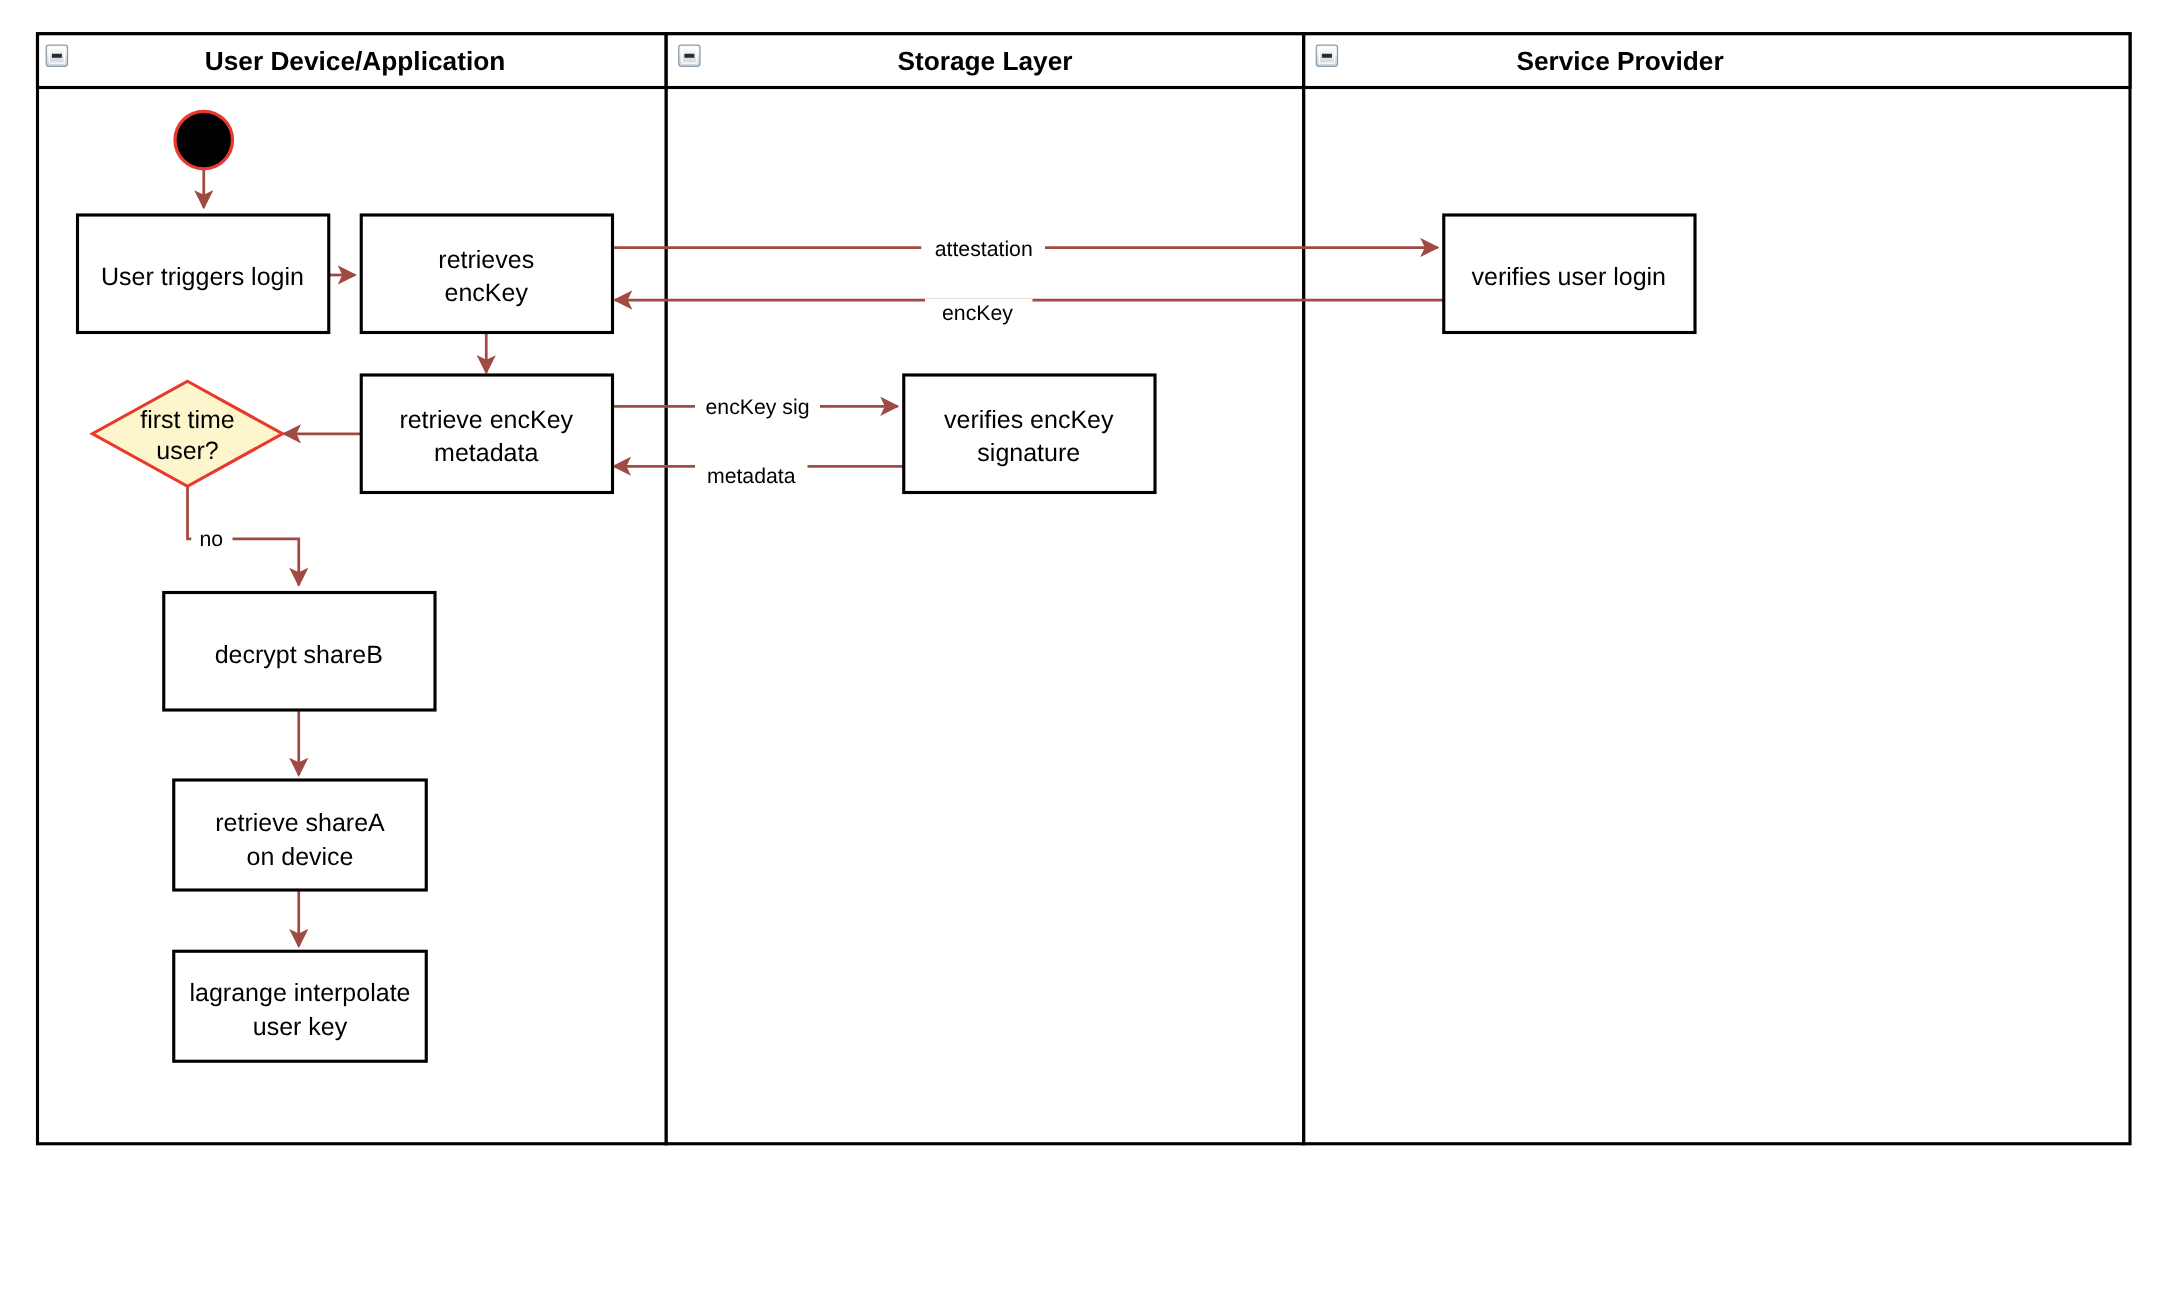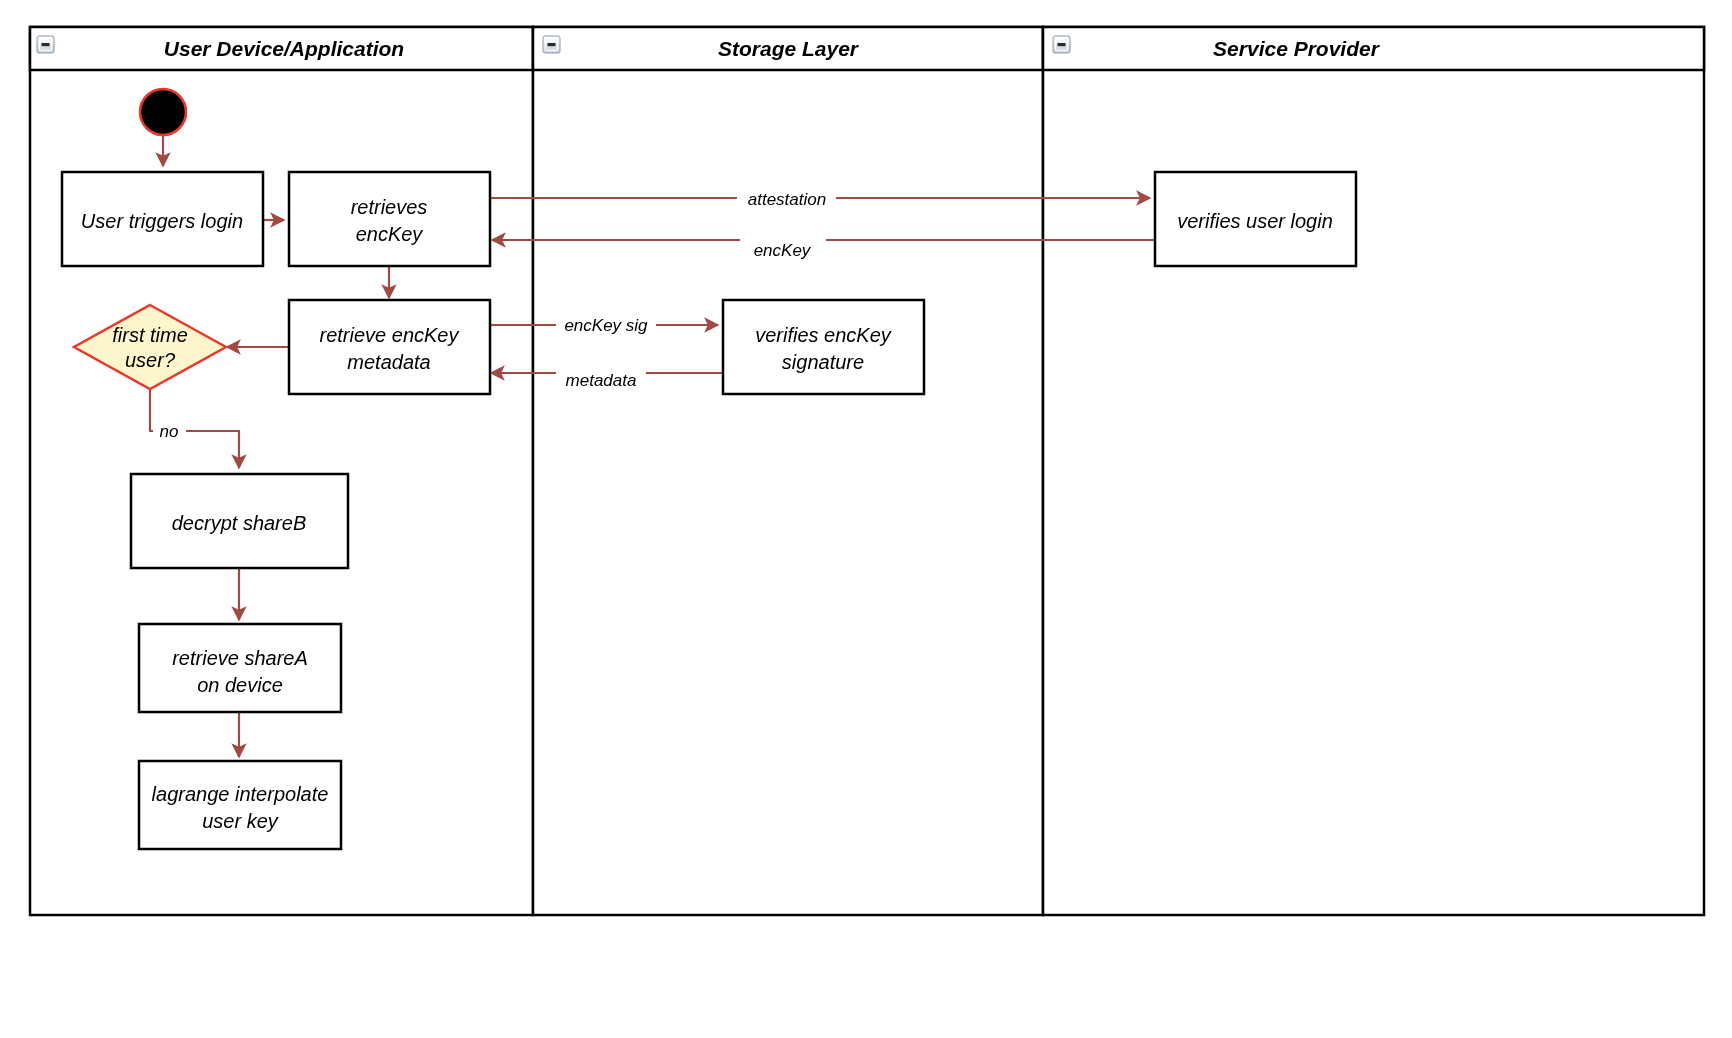--- a/index.html
+++ b/index.html
@@ -13,21 +13,20 @@
     width: 1732px;
     height: 1038px;
     overflow: hidden;
     position: relative;
   }
   #canvas {
     position: absolute;
     left: 0; top: 0;
     width: 1732px;
     height: 1038px;
-    font-style: italic;
   }
   svg#diagram {
     position: absolute;
     left: 0; top: 0;
     width: 1732px;
     height: 1038px;
     display: block;
   }
   .lane-title {
     font-family: "Liberation Sans", sans-serif;

